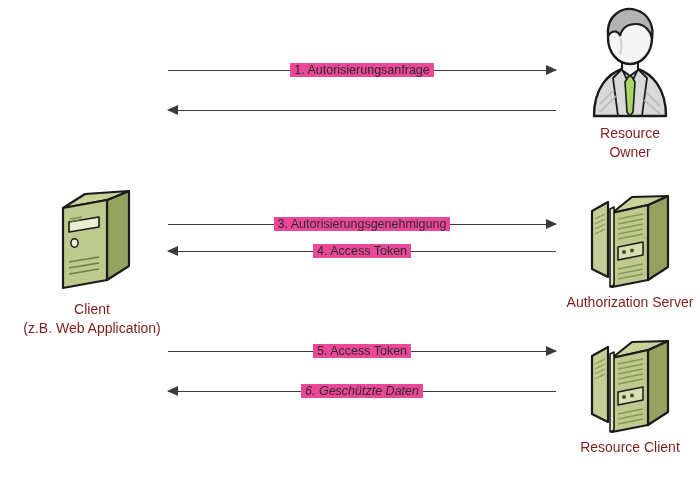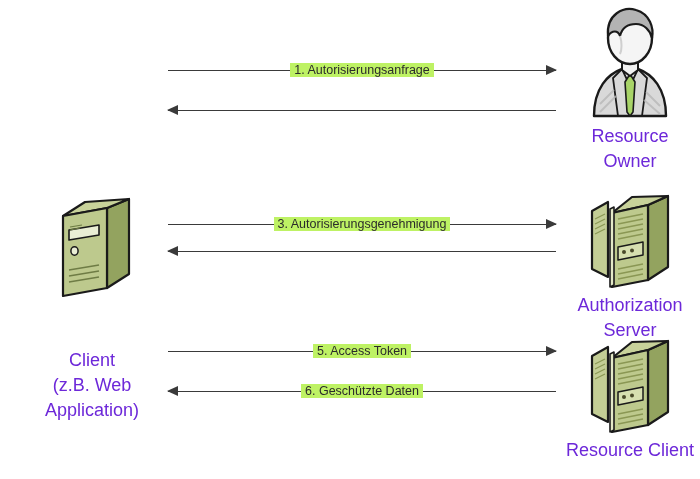--- a/index.html
+++ b/index.html
@@ -18,29 +18,29 @@
 
   
   .node {
     position: absolute;
     display: flex;
     flex-direction: column;
     align-items: center;
   }
   .node-label {
     text-align: center;
-    color: #6d28d9;
-    font-size: 18px;
-    line-height: 25px;
+    color: #7f1d1d;
+    font-size: 14px;
+    line-height: 19px;
     white-space: pre-line;
     margin-top: 4px;
   }
 
   
-  #client-node { left: 12px; top: 194px; width: 160px; gap: 40px; }
+  #client-node { left: 12px; top: 186px; width: 160px; }
   #auth-node   { left: 560px; top: 185px; width: 140px; }
   #res-node    { left: 560px; top: 330px; width: 140px; }
   #owner-node  { left: 562px; top: 4px;  width: 136px; }
 
   .node-label.client { margin-top: 6px; }
 
   
   .arrow-row {
     position: absolute;
     left: 168px;
@@ -71,34 +71,34 @@
     border-left: 11px solid #3a3a3a;
   }
   .arrow-head.left {
     left: -1px;
     transform: translateY(-50%);
     border-right: 11px solid #3a3a3a;
   }
   .arrow-label {
     position: relative;
     z-index: 2;
-    background: #bef264;
+    background: #ec4899;
     padding: 0 4px;
     font-size: 12.5px;
     color: #2b2b2b;
     white-space: nowrap;
   }
 
   
   #arrow-1 { top: 60px; }
   #arrow-2 { top: 100px; }
   #arrow-3 { top: 214px; }
   #arrow-4 { top: 241px; }
   #arrow-5 { top: 341px; justify-content: center; }
-  #arrow-6 { top: 381px; }
+  #arrow-6 { top: 381px; font-style: italic; }
 
   svg { display: block; }
 </style>
 </head>
 <body>
 
 <div id="canvas">
 
   <div class="node" id="client-node">
     <span>
@@ -248,20 +248,21 @@
 
   <div class="arrow-row" id="arrow-3">
     <span class="arrow-line"></span>
     <span class="arrow-head right"></span>
     <span class="arrow-label">3. Autorisierungsgenehmigung</span>
   </div>
 
   <div class="arrow-row" id="arrow-4">
     <span class="arrow-line"></span>
     <span class="arrow-head left"></span>
+    <span class="arrow-label">4. Access Token</span>
   </div>
 
   <div class="arrow-row" id="arrow-5">
     <span class="arrow-line"></span>
     <span class="arrow-head right"></span>
     <span class="arrow-label">5. Access Token</span>
   </div>
 
   <div class="arrow-row" id="arrow-6">
     <span class="arrow-line"></span>

